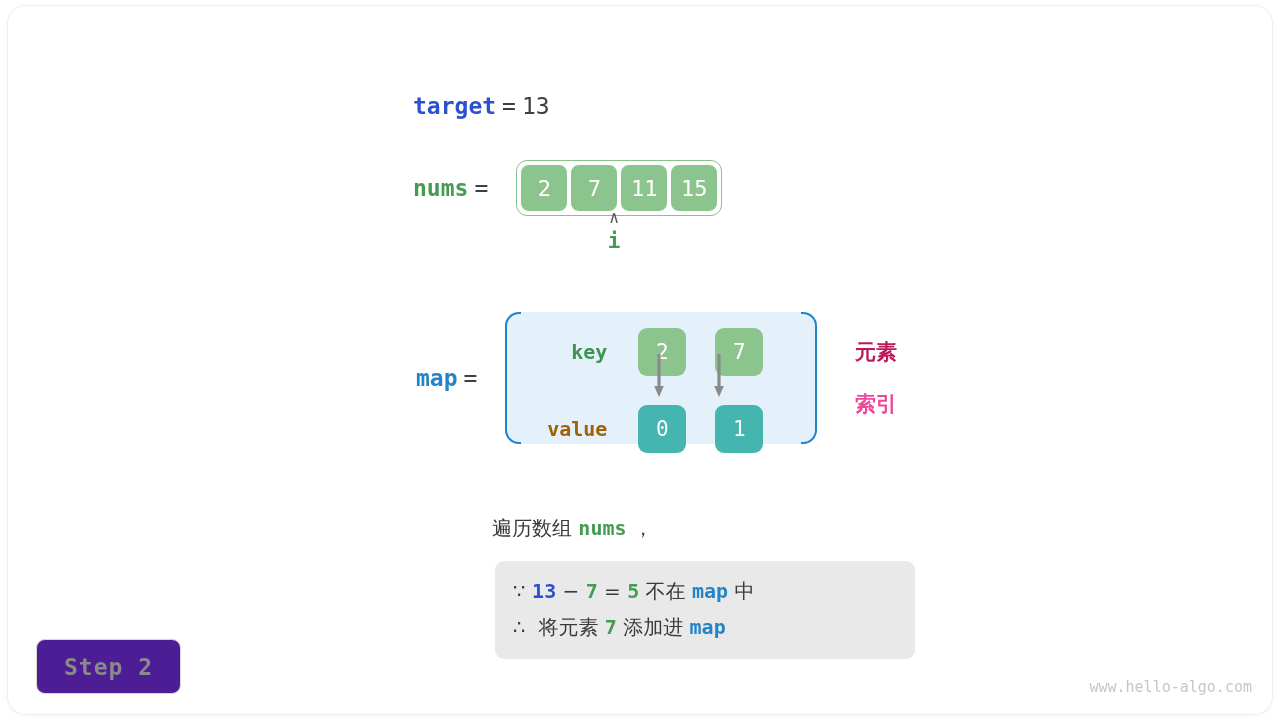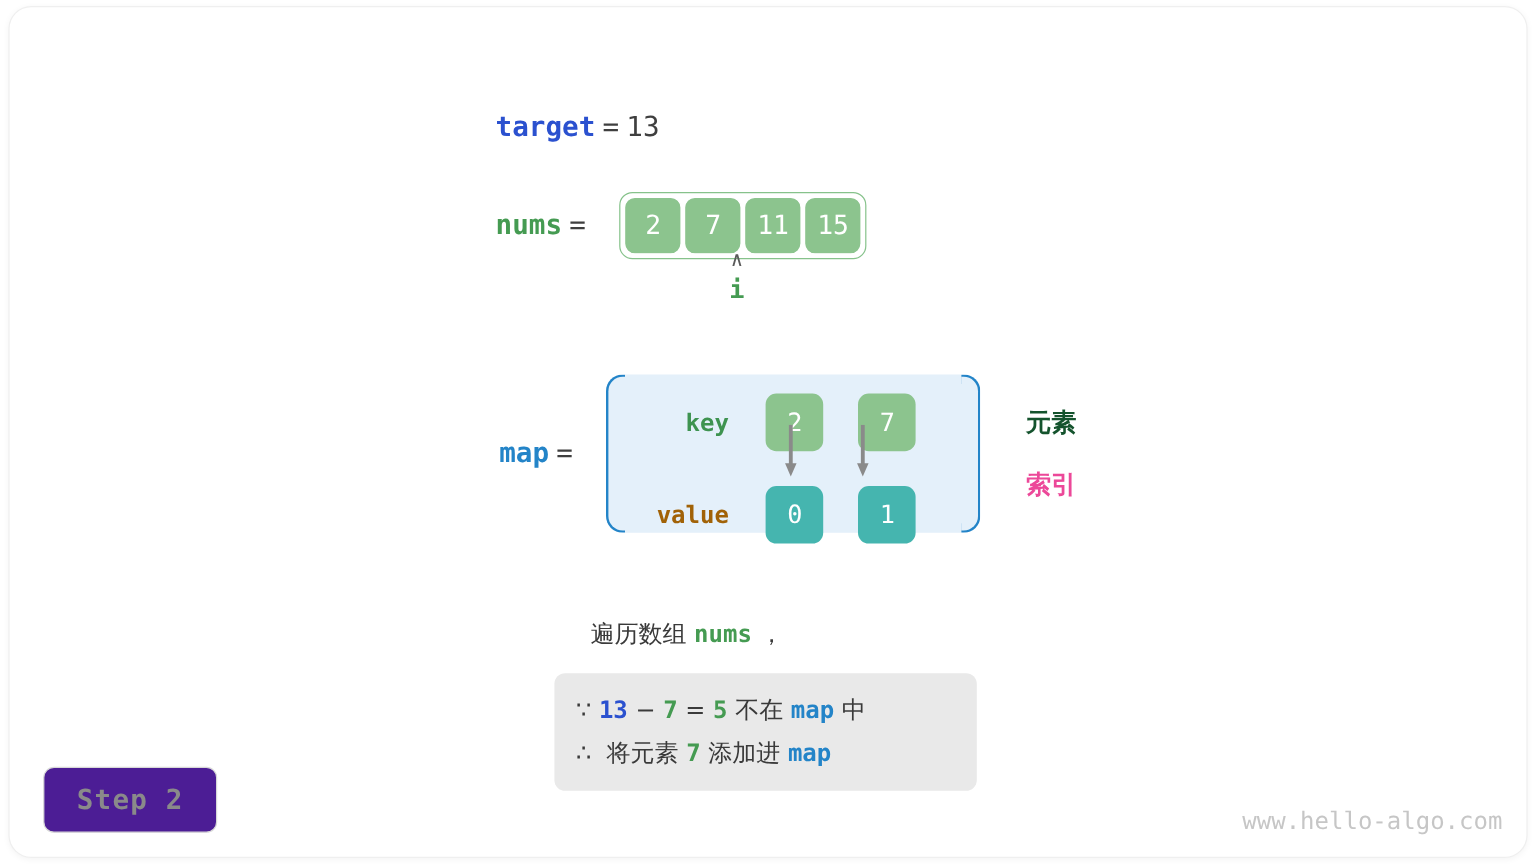--- a/index.html
+++ b/index.html
@@ -219,21 +219,21 @@
     display: flex;
     flex-direction: column;
     gap: 18px;
   }
   .side-label {
     font-family: "DejaVu Sans", "Liberation Sans", sans-serif;
     font-weight: bold;
     font-size: 21px;
     line-height: 34px;
   }
-  .side-label.elem { color: #14532d; }
+  .side-label.elem { color: #be185d; }
   .side-label.index { color: #ec4899; }
 
   
   .caption {
     position: absolute;
     left: 492px;
     top: 512px;
     font-size: 20px;
     color: #3a3a3a;
     white-space: pre;
@@ -242,23 +242,23 @@
   .caption .code-green {
     font-family: "DejaVu Sans Mono", "Liberation Mono", monospace;
     font-weight: bold;
     color: #459b52;
     font-size: 20px;
   }
 
   
   .note-box {
     position: absolute;
-    left: 462px;
+    left: 495px;
     top: 561px;
-    width: 352px;
+    width: 420px;
     padding: 12px 0 14px 0;
     background: #e9e9e9;
     border-radius: 9px;
     box-sizing: border-box;
   }
   .note-line {
     padding-left: 18px;
     font-size: 20px;
     color: #3a3a3a;
     white-space: pre;
@@ -306,21 +306,21 @@
     color: #8a8a8a;
     letter-spacing: 1px;
   }
 
   
   .footer {
     position: absolute;
     right: 28px;
     bottom: 24px;
     font-family: "DejaVu Sans Mono", "Liberation Mono", monospace;
-    font-size: 20px;
+    font-size: 15px;
     color: #c6c6c6;
     text-align: right;
   }
 </style>
 </head>
 <body>
 
 <div id="canvas">
   <div class="frame"></div>
 

